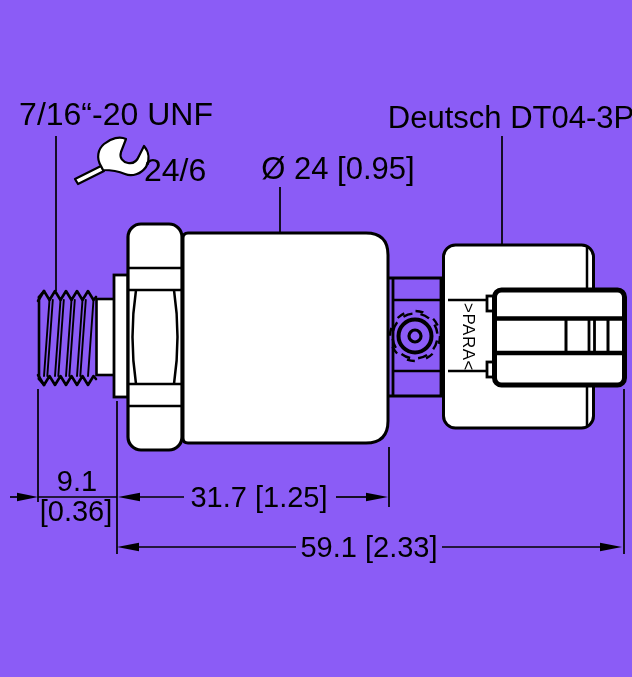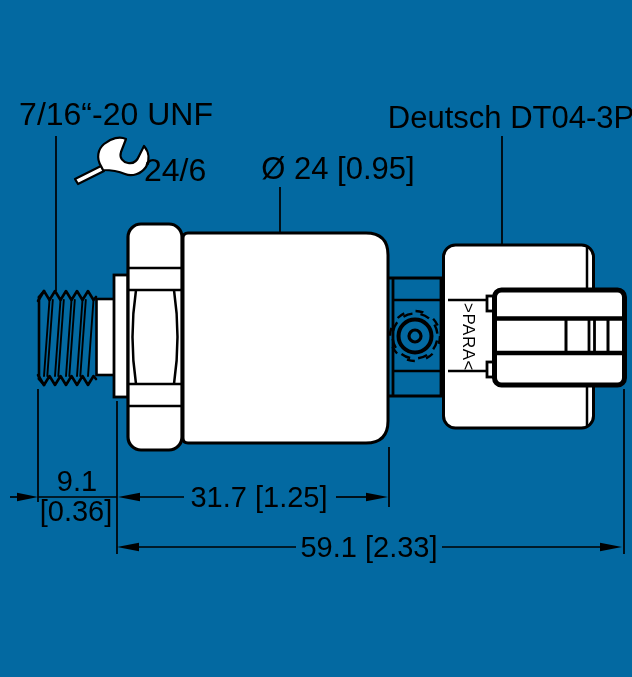--- a/index.html
+++ b/index.html
@@ -1,19 +1,19 @@
 <!DOCTYPE html>
 <html><head>
 <meta charset="utf-8">
 <style>
   html,body{margin:0;padding:0;background:#ffffff;}
   .stage{
     position:relative;
     width:632px;height:677px;
-    background:#0369a1;
+    background:#8b5cf6;
     overflow:hidden;
     font-family:"Liberation Sans", sans-serif;
   }
   svg text{
     font-family:"Liberation Sans", sans-serif;
     fill:#000000;
   }
   .lbl{font-size:32px;}
   .lbl-sm{font-size:31px;}
   .dim{font-size:29px;}

